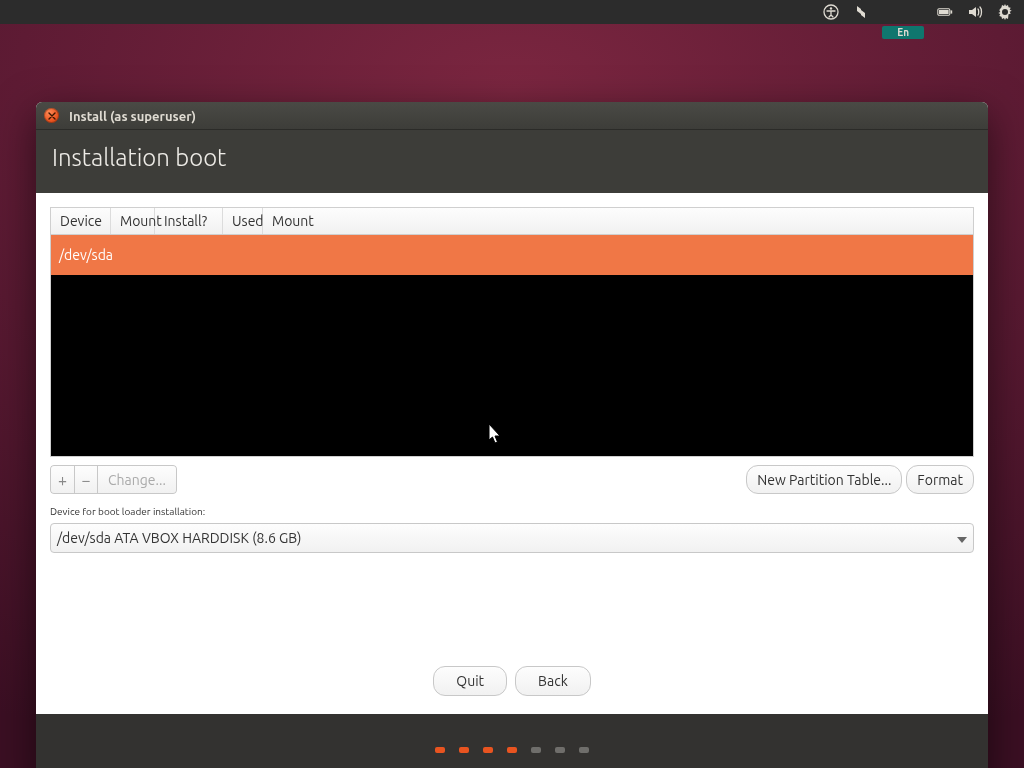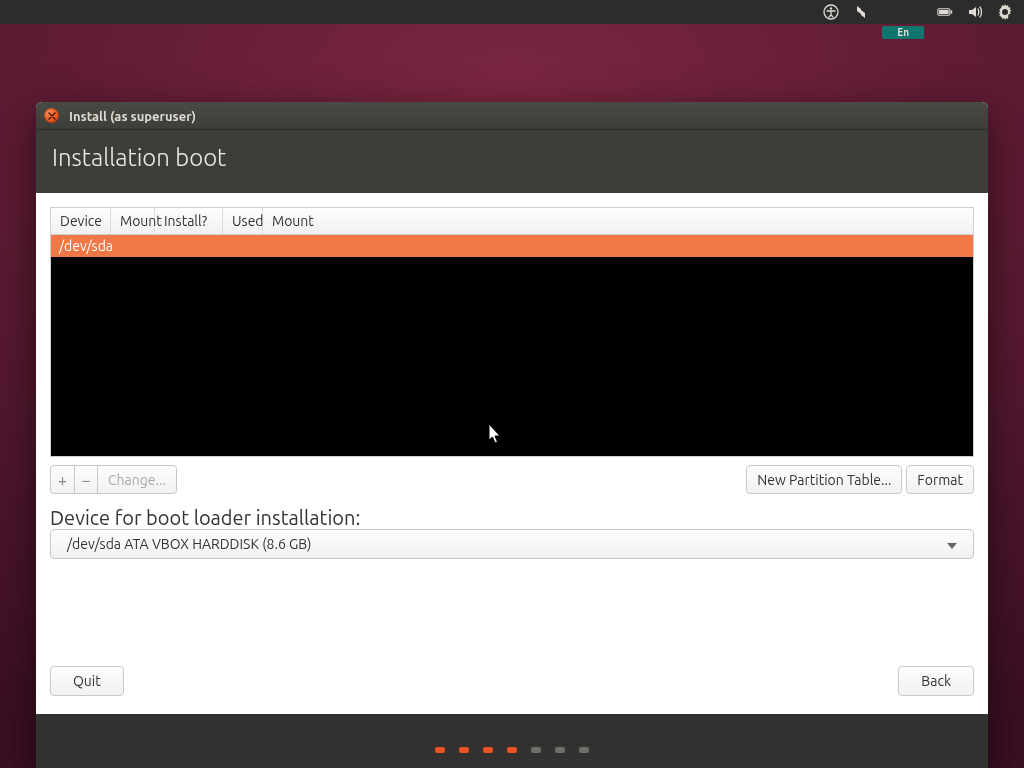--- a/index.html
+++ b/index.html
@@ -52,58 +52,58 @@
 
 .tbl-wrap { border: 1px solid #cfcfcf; height: 250px; background: #000000; }
 .tbl-head { display: flex; background: linear-gradient(#fdfdfd,#f1f1f1); border-bottom: 1px solid #cfcfcf; }
 .tbl-head .col {
   padding: 5px 9px; font-size: 14px; color: #333;
   border-right: 1px solid #dcdcdc;
 }
 .tbl-head .col:last-child { border-right: 0; flex: 1; }
 .tbl-row { display: flex; font-size: 14px; }
 .tbl-row.selected { background: #f07746; color: #fff; }
-.tbl-row .cell { padding: 3px 8px; }
+.tbl-row .cell { padding: 12px 8px; }
 
 
 .tbl-bar { display: flex; justify-content: space-between; margin-top: 8px; }
 .btn-group { display: flex; gap: 4px; }
 .btn {
   background: linear-gradient(#fdfdfd,#f1f1f1);
-  border: 1px solid #c8c8c8; border-radius: 4px;
+  border: 1px solid #c8c8c8; border-radius: 12px;
   padding: 5px 10px; font-size: 14px; color: #333;
   display: inline-flex; align-items: center; gap: 4px; cursor: pointer;
 }
 .mini-btn {
   background: linear-gradient(#fdfdfd,#f1f1f1);
   border: 1px solid #c8c8c8;
   width: 24px; height: 29px; display: inline-flex; align-items: center; justify-content: center;
   font-size: 16px; color: #888;
 }
 .mini-group { display: inline-flex; border-radius: 4px; overflow: hidden; }
 .mini-group .mini-btn { border-radius: 0; }
 .mini-group .mini-btn:first-child { border-radius: 4px 0 0 4px; border-right: 0; }
 .mini-group .mini-btn:nth-child(2) { border-radius: 0; }
 .mini-group .change {
   border-left: 0; border-radius: 0 4px 4px 0;
   width: auto; padding: 4px 10px; font-size: 14px; color: #aaa;
 }
 
 
-.field-lbl { font-size: 20px; color: #333; margin-top: 12px; }
+.field-lbl { font-size: 10px; color: #333; margin-top: 12px; }
 .select {
-  margin-top: 0; border: 1px solid #c8c8c8; border-radius: 4px;
+  margin-top: 6px; border: 1px solid #c8c8c8; border-radius: 4px;
   background: linear-gradient(#fdfdfd,#f1f1f1);
   display: flex; align-items: center; justify-content: space-between;
-  padding: 6px 16px; font-size: 14px; color: #333; cursor: pointer;
+  padding: 6px 6px; font-size: 14px; color: #333; cursor: pointer;
 }
 .select .arrow { color: #666; }
 
 
-.nav-row { display: flex; justify-content: space-between; gap: 8px; margin-top: auto; padding-top: 28px; }
+.nav-row { display: flex; justify-content: center; gap: 8px; margin-top: auto; padding-top: 28px; }
 .nav-row .btn { padding: 6px 22px; }
 
 
 .footer {
   height: 72px; background: #333230;
   display: flex; align-items: center; justify-content: center; gap: 14px;
 }
 .dot { width: 10px; height: 6px; border-radius: 2px; background: #6f6e6b; }
 .dot.on { background: #e95420; }
 

